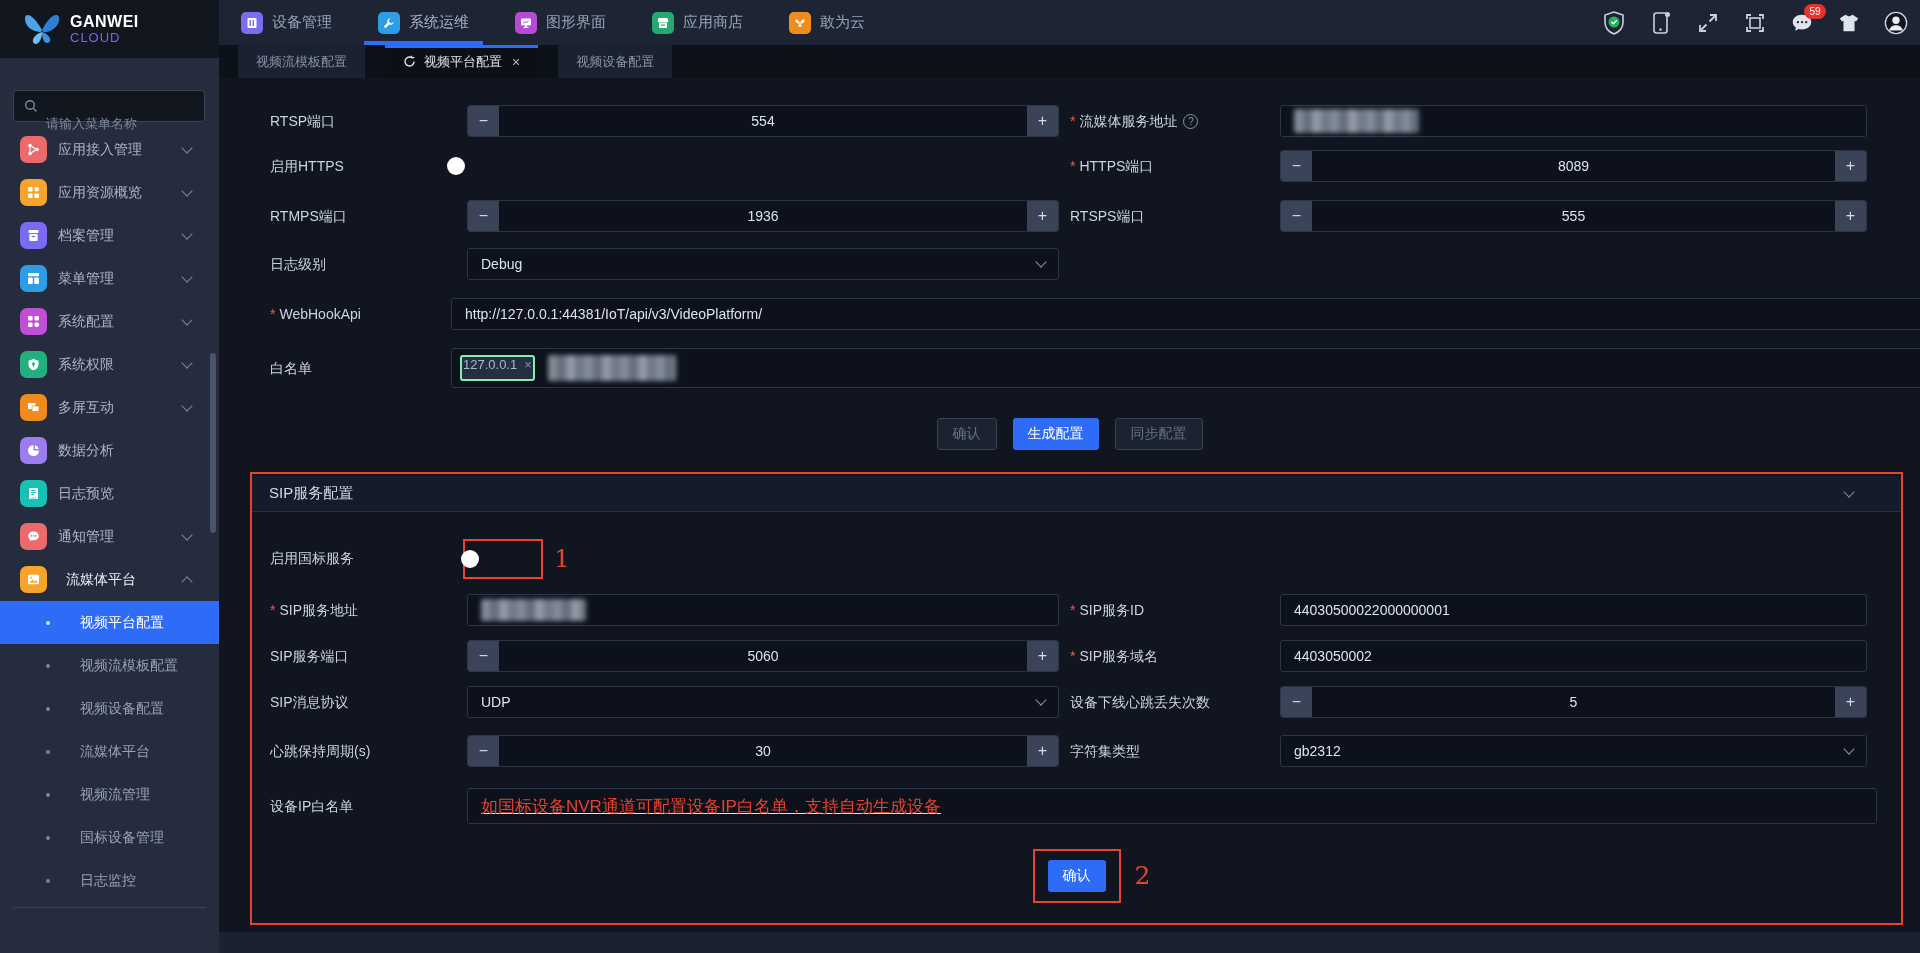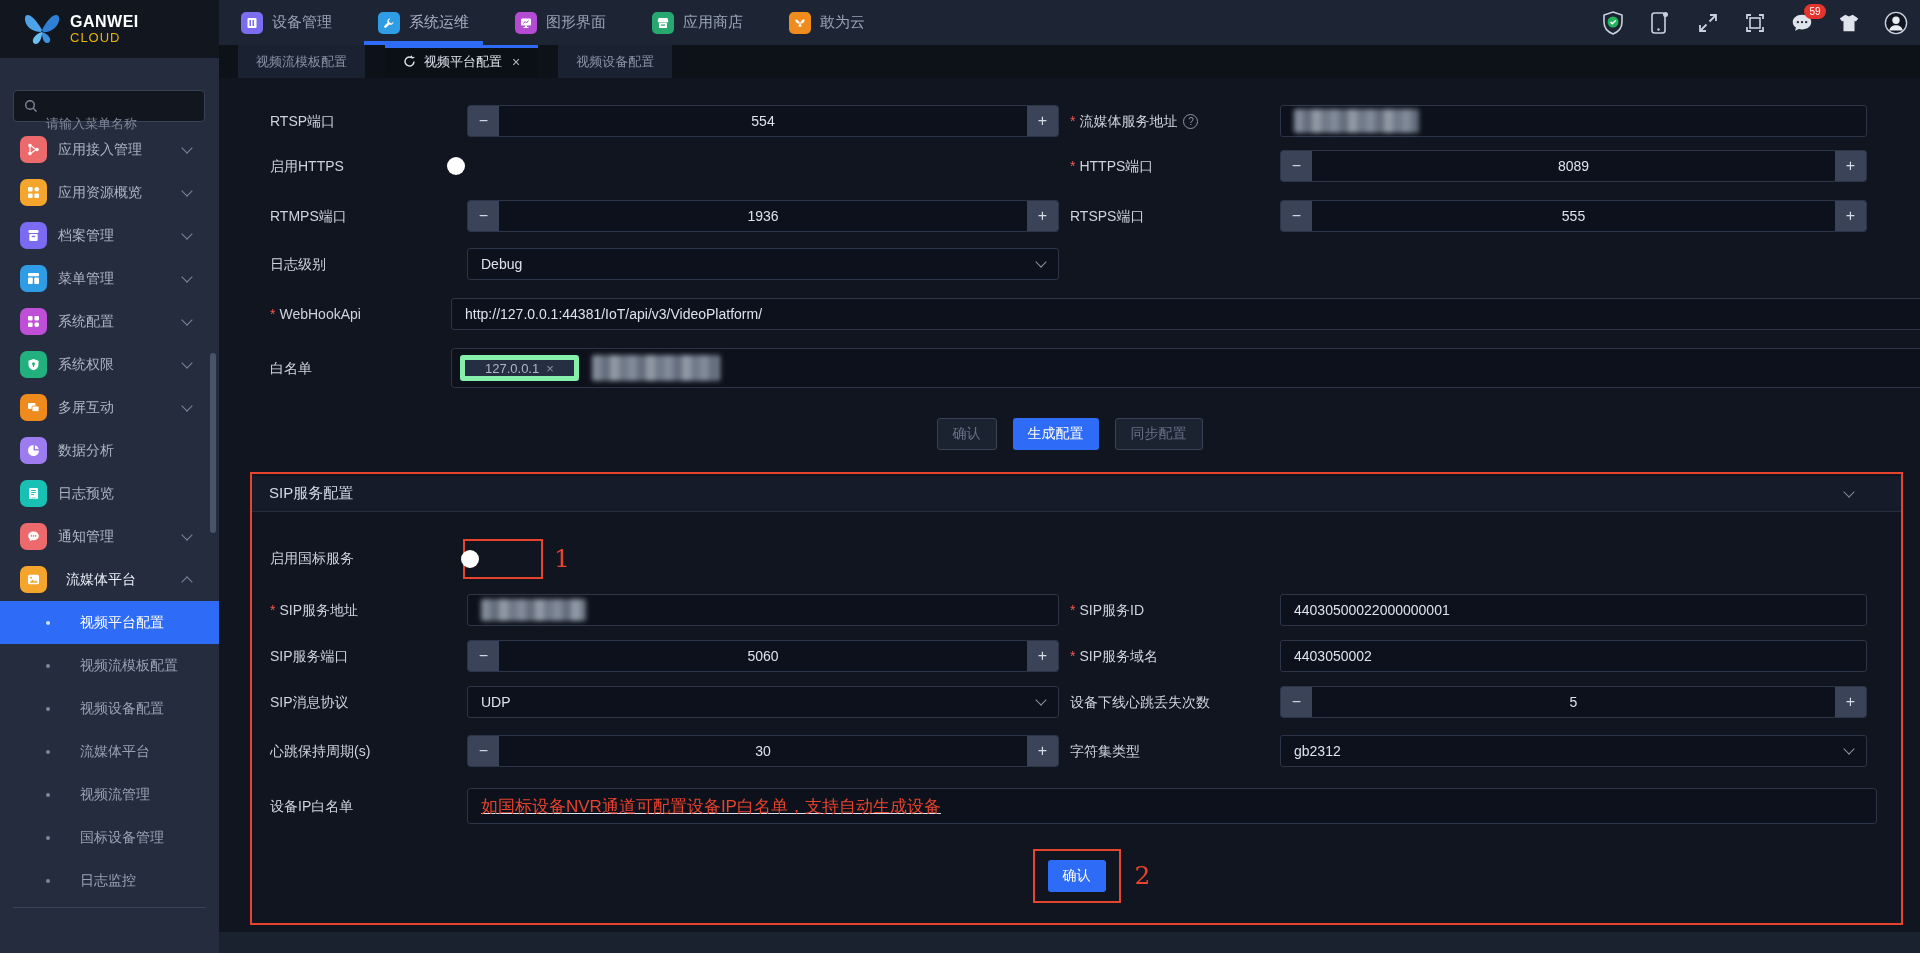--- a/index.html
+++ b/index.html
@@ -6,29 +6,29 @@
   html,body { background:#0a0e16; }
   body { font-family:"Liberation Sans","DejaVu Sans",sans-serif; }
   .page { position:relative; width:1920px; height:953px; overflow:hidden; background:#10151f; }
 
   
   .topbar { position:absolute; left:0; top:0; right:0; height:45px; background:#1d2534; z-index:30; }
   .logo-zone { position:absolute; left:0; top:0; width:219px; height:58px; background:#11161f; display:flex; align-items:center; }
   .butterfly { margin-left:22px; }
   .brand-text { margin-left:8px; color:#fff; line-height:1.1; }
   .brand-line1 { font-size:16px; font-weight:bold; letter-spacing:.5px; }
-  .brand-line2 { font-size:13px; font-weight:300; letter-spacing:1px; color:#eab308; }
+  .brand-line2 { font-size:13px; font-weight:300; letter-spacing:1px; color:#8b5cf6; }
   .topnav { position:absolute; left:241px; top:0; height:45px; display:flex; align-items:center; gap:46px; }
   .nav-item { position:relative; display:flex; align-items:center; gap:9px; height:45px; cursor:pointer; }
   .nav-item .nav-label { font-size:15px; color:#98a2b5; }
   .nav-item.active .nav-label { color:#a9b3c6; }
   .nav-ico { width:22px; height:22px; border-radius:5px; display:flex; align-items:center; justify-content:center; }
   .nav-underline { position:absolute; left:-14px; right:-14px; bottom:0; height:4px; background:#2e6bf6; }
   .top-actions { position:absolute; right:12px; top:0; height:45px; display:flex; align-items:center; gap:23px; }
-  .act-ico { position:relative; width:24px; height:24px; display:flex; align-items:center; justify-content:flex-start; cursor:pointer; }
+  .act-ico { position:relative; width:24px; height:24px; display:flex; align-items:center; justify-content:center; cursor:pointer; }
   .badge { position:absolute; top:-7px; left:14px; min-width:22px; height:15px; padding:0 4px; background:#e5342c; border-radius:8px; color:#fff; font-size:10px; line-height:15px; text-align:center; }
 
   
   .tabbar { position:absolute; left:219px; top:45px; right:0; height:33px; background:#0d1219; display:flex; align-items:stretch; padding-left:19px; gap:20px; z-index:20; }
   .tab { position:relative; display:flex; align-items:center; gap:8px; padding:0 18px; background:#1a2232; color:#8a93a6; font-size:13px; cursor:pointer; }
   .tab.active { background:#0b0f16; color:#dfe4ee; }
   .tab.active::before { content:""; position:absolute; left:0; right:0; top:0; height:3px; background:#2e6bf6; }
   .tab .tab-close { font-size:14px; color:#aeb6c6; margin-left:2px; }
 
   
@@ -66,21 +66,21 @@
   .input, .select, .stepper { height:32px; background:#0c111b; border:1px solid #2c3547; border-radius:3px; color:#dde3ee; font-size:14px; display:flex; align-items:center; }
   .input { padding:0 13px; }
   .select { padding:0 13px; justify-content:space-between; }
   .sel-chev { width:8px; height:8px; border-right:1.5px solid #8a93a6; border-bottom:1.5px solid #8a93a6; transform:rotate(45deg); margin-top:-4px; }
   .stepper { padding:0; overflow:hidden; }
   .step-btn { width:31px; height:30px; background:#3a4357; color:#d6dce8; font-size:16px; display:flex; align-items:center; justify-content:center; cursor:pointer; flex:none; }
   .step-val { flex:1; text-align:center; }
   .toggle { position:relative; width:44px; height:22px; border-radius:11px; background:#2e6bf6; cursor:pointer; }
   .toggle .knob { position:absolute; right:2px; top:2px; width:18px; height:18px; border-radius:50%; background:#fff; }
   .tagbox { height:40px; background:#0c111b; border:1px solid #2c3547; border-radius:3px; display:flex; align-items:center; padding:0 8px; gap:13px; }
-  .tag { height:26px; background:#262f42; border:5px solid #86efac; border-radius:3px; color:#aeb6c6; font-size:13px; display:flex; align-items:center; padding:0 20px; gap:7px; }
+  .tag { height:26px; background:#262f42; border:2px solid #86efac; border-radius:3px; color:#aeb6c6; font-size:13px; display:flex; padding:0 1px; gap:7px; }
   .tag .tag-close { color:#8a93a6; font-size:13px; cursor:pointer; }
   .redacted { background:repeating-linear-gradient(90deg,#97a0ae 0 9px,#747e8e 9px 18px,#a9b1be 18px 27px,#828c9b 27px 36px); filter:blur(2.5px); border-radius:2px; opacity:.85; }
   .btnrow { position:absolute; left:0; right:0; display:flex; justify-content:center; gap:16px; }
   .btn { height:32px; padding:0 15px; border-radius:3px; font-size:14px; display:flex; align-items:center; cursor:pointer; }
   .btn.primary { background:#2e6bf6; color:#fff; }
   .btn.disabled { background:#1c2330; border:1px solid #3a4356; color:#667087; }
 
   
   .sip { position:absolute; left:31px; top:394px; width:1653px; height:453px; border:2px solid #e8432f; }
   .sip-header { position:absolute; left:0; right:0; top:2px; height:36px; background:#151b28; border-bottom:1px solid #262e3f; display:flex; align-items:center; justify-content:space-between; padding:0 48px 0 17px; cursor:pointer; }

